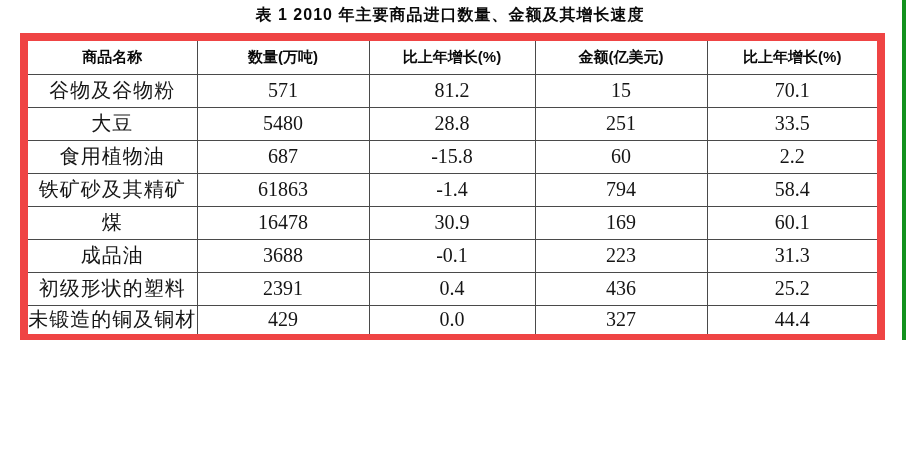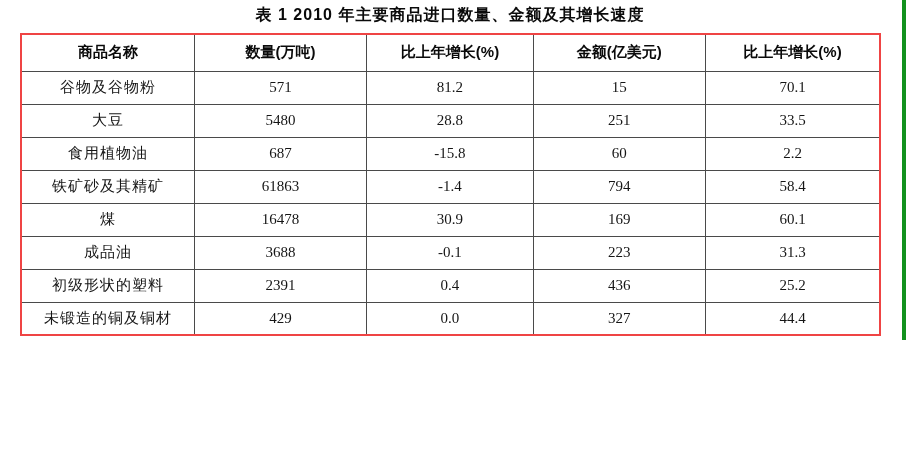--- a/index.html
+++ b/index.html
@@ -25,40 +25,40 @@
     letter-spacing: 1px;
     color: #0a0a0a;
   }
   table.import-table {
     position: absolute;
     top: 33px;
     left: 20px;
     width: 861px;
     border-collapse: collapse;
     table-layout: fixed;
-    border: 2px solid #ef4444;
+    border: 8px solid #ef4444;
   }
   table.import-table th,
   table.import-table td {
     border: 1px solid #4a4a4a;
     text-align: center;
     vertical-align: middle;
     overflow: hidden;
     white-space: nowrap;
   }
   table.import-table th {
     height: 37px;
     font-family: "Liberation Sans", "DejaVu Sans", sans-serif;
     font-weight: bold;
     font-size: 15px;
     color: #0a0a0a;
   }
   table.import-table td {
     height: 33px;
-    font-size: 15px;
+    font-size: 20px;
     color: #151515;
   }
   td.name-cell {
     font-family: "Liberation Sans", "DejaVu Sans", sans-serif;
     font-size: 15px;
     letter-spacing: 1px;
   }
   td.num-cell {
     font-family: "Liberation Serif", "DejaVu Serif", serif;
   }

